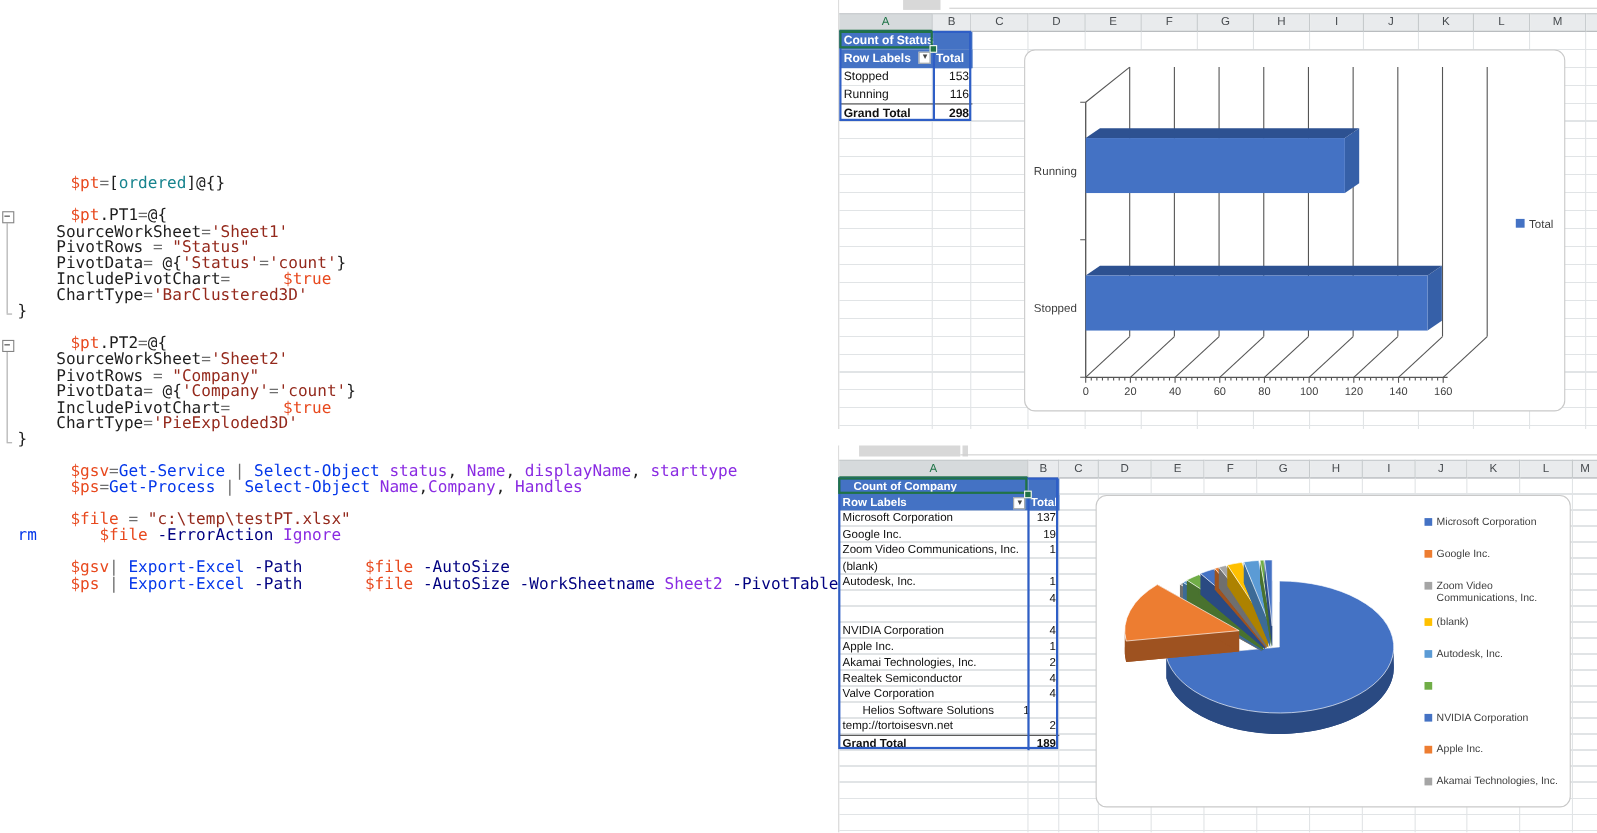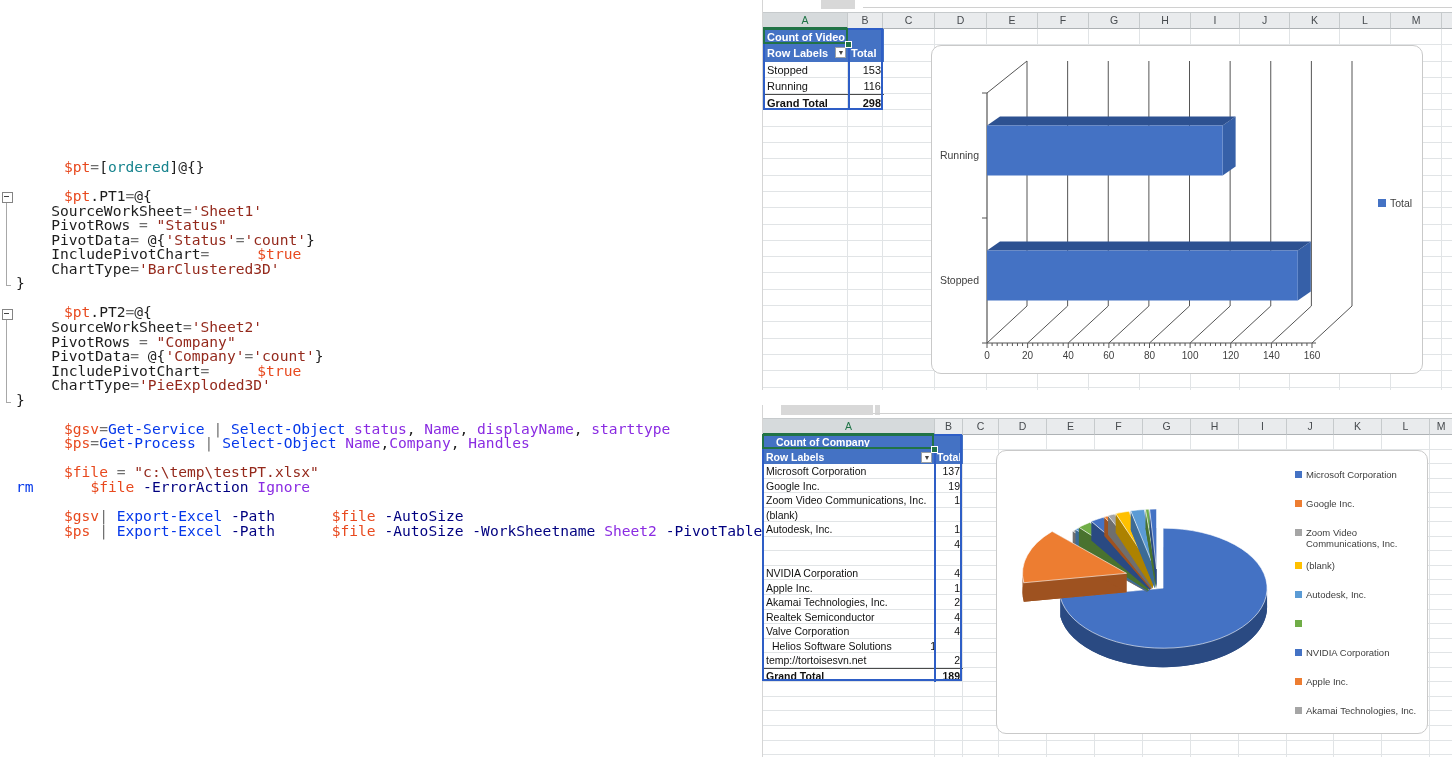--- a/index.html
+++ b/index.html
@@ -69,21 +69,21 @@
         <div style="position: absolute; left: 376px; top: 0px; width: 1px; height: 361px; background: rgb(225, 228, 230);"></div>
         <div style="position: absolute; left: 427px; top: 0px; width: 1px; height: 361px; background: rgb(225, 228, 230);"></div>
         <div style="position: absolute; left: 476px; top: 0px; width: 1px; height: 361px; background: rgb(225, 228, 230);"></div>
         <div style="position: absolute; left: 526px; top: 0px; width: 1px; height: 361px; background: rgb(225, 228, 230);"></div>
         <div style="position: absolute; left: 576px; top: 0px; width: 1px; height: 361px; background: rgb(225, 228, 230);"></div>
         <div style="position: absolute; left: 627px; top: 0px; width: 1px; height: 361px; background: rgb(225, 228, 230);"></div>
         <div style="position: absolute; left: 678px; top: 0px; width: 1px; height: 361px; background: rgb(225, 228, 230);"></div>
       </div>
       <div class="pivot" style="position: absolute; left: 1px; top: 29px; width: 120px; height: 81.5px; font-size: 11px;">
         <div style="position: absolute; left: 0px; top: 0px; width: 120px; height: 16.3px; display: flex;">
-          <div class="pcell phead" style="width: 85px; padding-left: 3px; line-height: 16.3px; box-sizing: border-box;">Count of Video</div>
+          <div class="pcell phead" style="width: 85px; padding-left: 3px; line-height: 16.3px; box-sizing: border-box;">Count of Status</div>
           <div class="pcell phead" style="width: 35px; padding-right: 3px; line-height: 16.3px; text-align: right; box-sizing: border-box;"></div>
         </div>
         <div style="position: absolute; left: 0px; top: 16.3px; width: 120px; height: 16.3px; display: flex;">
           <div class="pcell phead" style="width: 85px; padding-left: 3px; line-height: 16.3px; box-sizing: border-box;">Row Labels</div>
           <div class="pcell phead" style="width: 35px; padding-right: 3px; line-height: 16.3px; text-align: right; box-sizing: border-box;"></div>
         </div>
         <div class="pcell phead" style="position: absolute; left: 85px; top: 16.3px; width: 35px; height: 16.3px; line-height: 16.3px; padding-left: 2px; box-sizing: border-box;">Total</div>
         <div style="position: absolute; left: 71px; top: 18.3px; width: 11px; height: 11px; background: rgb(255, 255, 255); border: 1px solid rgb(154, 160, 166); box-sizing: border-box;">
           <div style="position: absolute; left: 1px; top: 0px; width: 8px; height: 9px; color: rgb(68, 68, 68); font-size: 7px; line-height: 9px; text-align: center;">▼</div>
         </div>
@@ -306,21 +306,21 @@
         </div>
         <div style="position: absolute; left: 0px; top: 174.6px; width: 200px; height: 14.55px; display: flex;">
           <div class="pcell " style="width: 172px; padding-left: 3px; line-height: 14.55px; box-sizing: border-box;">Realtek Semiconductor</div>
           <div class="pcell " style="width: 28px; padding-right: 3px; line-height: 14.55px; text-align: right; box-sizing: border-box;">4</div>
         </div>
         <div style="position: absolute; left: 0px; top: 189.15px; width: 200px; height: 14.55px; display: flex;">
           <div class="pcell " style="width: 172px; padding-left: 3px; line-height: 14.55px; box-sizing: border-box;">Valve Corporation</div>
           <div class="pcell " style="width: 28px; padding-right: 3px; line-height: 14.55px; text-align: right; box-sizing: border-box;">4</div>
         </div>
         <div style="position: absolute; left: 0px; top: 203.7px; width: 200px; height: 14.55px; display: flex;">
-          <div class="pcell " style="width: 148px; padding-left: 9px; line-height: 14.55px; box-sizing: border-box;">Helios Software Solutions</div>
+          <div class="pcell " style="width: 148px; padding-left: 21px; line-height: 14.55px; box-sizing: border-box;">Helios Software Solutions</div>
           <div class="pcell " style="width: 28px; padding-right: 3px; line-height: 14.55px; text-align: right; box-sizing: border-box;">1</div>
         </div>
         <div style="position: absolute; left: 0px; top: 218.25px; width: 200px; height: 14.55px; display: flex;">
           <div class="pcell " style="width: 172px; padding-left: 3px; line-height: 14.55px; box-sizing: border-box;">temp://tortoisesvn.net</div>
           <div class="pcell " style="width: 28px; padding-right: 3px; line-height: 14.55px; text-align: right; box-sizing: border-box;">2</div>
         </div>
         <div style="position: absolute; left: 0px; top: 232.8px; width: 200px; height: 14.55px; display: flex; font-weight: bold; border-top: 1px solid rgb(74, 74, 74); box-sizing: border-box;">
           <div class="pcell " style="width: 172px; padding-left: 3px; line-height: 14.55px; box-sizing: border-box;">Grand Total</div>
           <div class="pcell " style="width: 28px; padding-right: 3px; line-height: 14.55px; text-align: right; box-sizing: border-box;">189</div>
         </div>

